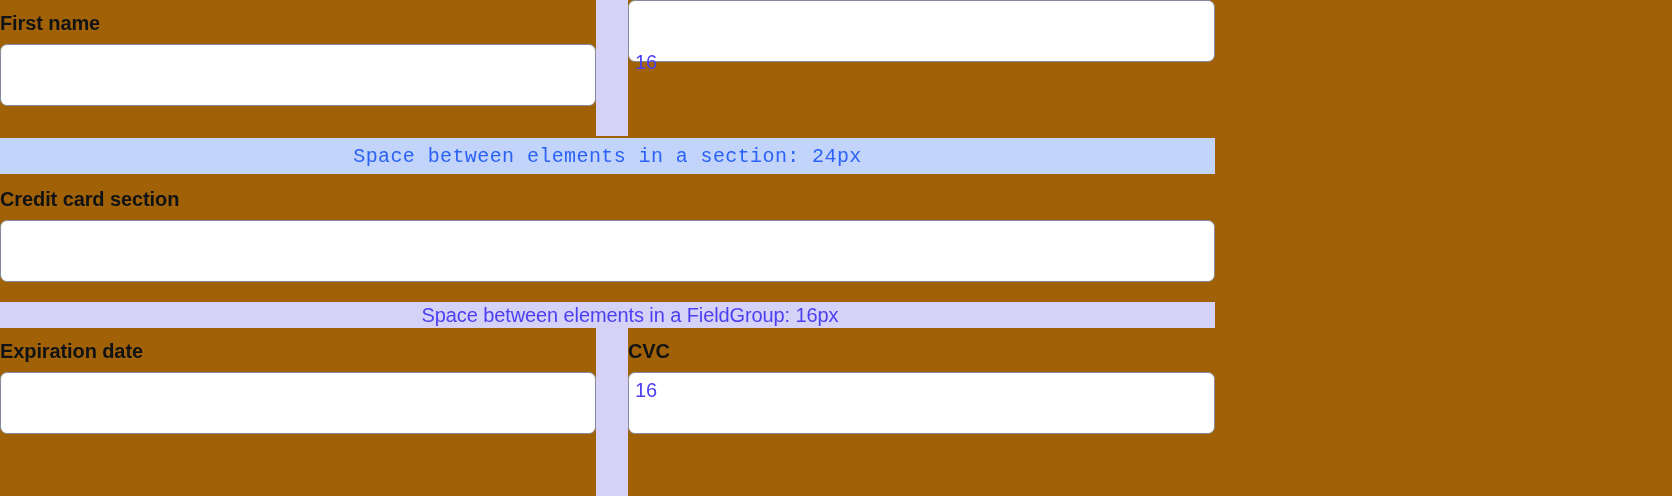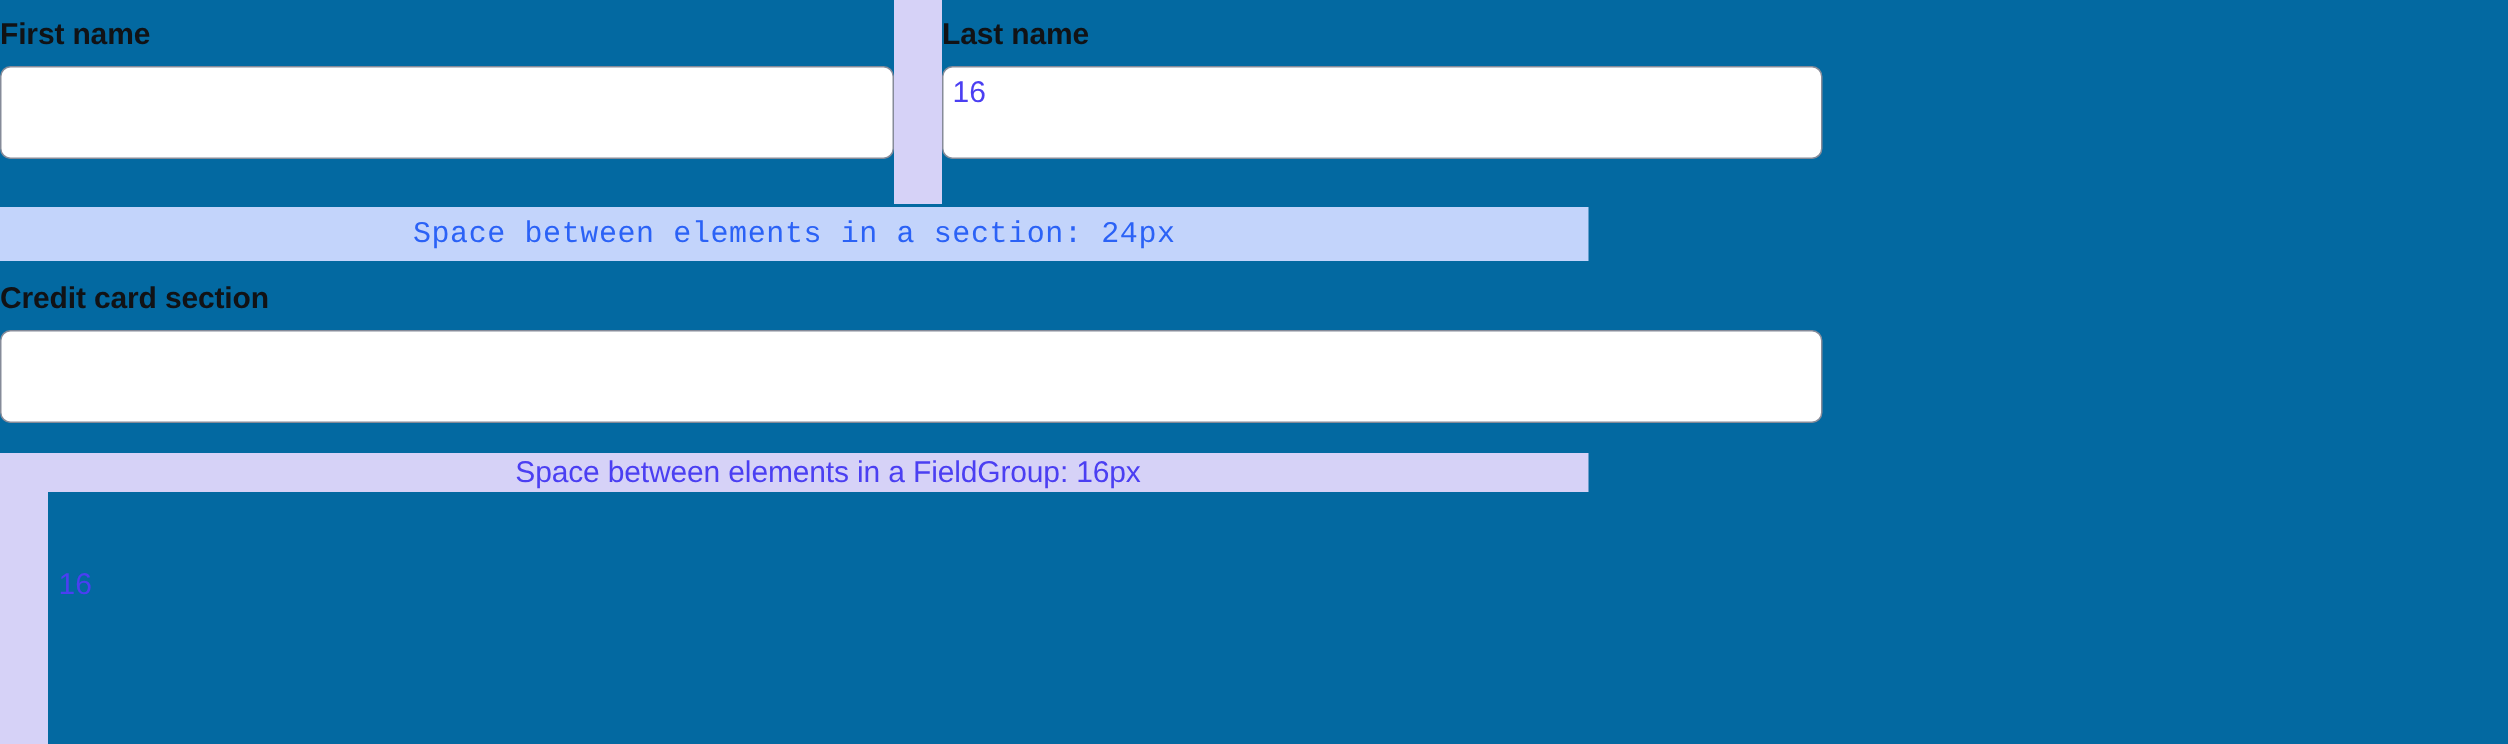--- a/index.html
+++ b/index.html
@@ -14,21 +14,21 @@
     overflow: hidden;
     font-family: "Liberation Sans", sans-serif;
     -webkit-font-smoothing: antialiased;
   }
 
   
   .canvas {
     position: relative;
     width: 1672px;
     height: 496px;
-    background: #0369a1;
+    background: #a16207;
   }
 
   .form-area {
     position: absolute;
     left: 0;
     top: 0;
     width: 1215px;
     height: 496px;
   }
 
@@ -102,21 +102,21 @@
   .full-row {
     position: absolute;
     left: 0;
     width: 1215px;
   }
 
   
   .anno-bar {
     position: absolute;
     left: 0;
-    width: 1059px;
+    width: 1215px;
     display: flex;
     align-items: center;
     justify-content: center;
     box-sizing: border-box;
   }
   .anno-section {
     background: #c3d4fb;
     height: 36px;
     color: #2b62f6;
     font-family: "Liberation Mono", monospace;
@@ -140,38 +140,45 @@
 
     <div class="split-row" style="top:0px; height:136px;">
       <div class="col col-left">
         <div class="field-label">First name</div>
         <input class="text-input" type="text" placeholder="" style="">
       </div>
       <div class="gap-col">
         <span class="gap-label">16</span>
       </div>
       <div class="col col-right">
-        <div class="field-label">Last name</div>
         <input class="text-input" type="text" placeholder="" style="">
       </div>
     </div>
 
     <div class="anno-bar anno-section" style="top:138px;">
       <span>Space between elements in a section: 24px</span>
     </div>
 
     <div class="full-row" style="top:176px;">
       <div class="field-label">Credit card section</div>
       <input class="text-input" type="text" placeholder="" style="">
     </div>
 
     <div class="anno-bar anno-fieldgroup" style="top:302px;padding-left:45px;">
       <span>Space between elements in a FieldGroup: 16px</span>
     </div>
 
     <div class="split-row" style="top:328px; height:168px;">
+      <div class="col col-left">
+        <div class="field-label">Expiration date</div>
+        <input class="text-input" type="text" placeholder="" style="">
+      </div>
       <div class="gap-col">
         <span class="gap-label">16</span>
+      </div>
+      <div class="col col-right">
+        <div class="field-label">CVC</div>
+        <input class="text-input" type="text" placeholder="" style="">
       </div>
     </div>
 
   </div>
 </div>
 
 </body></html>

